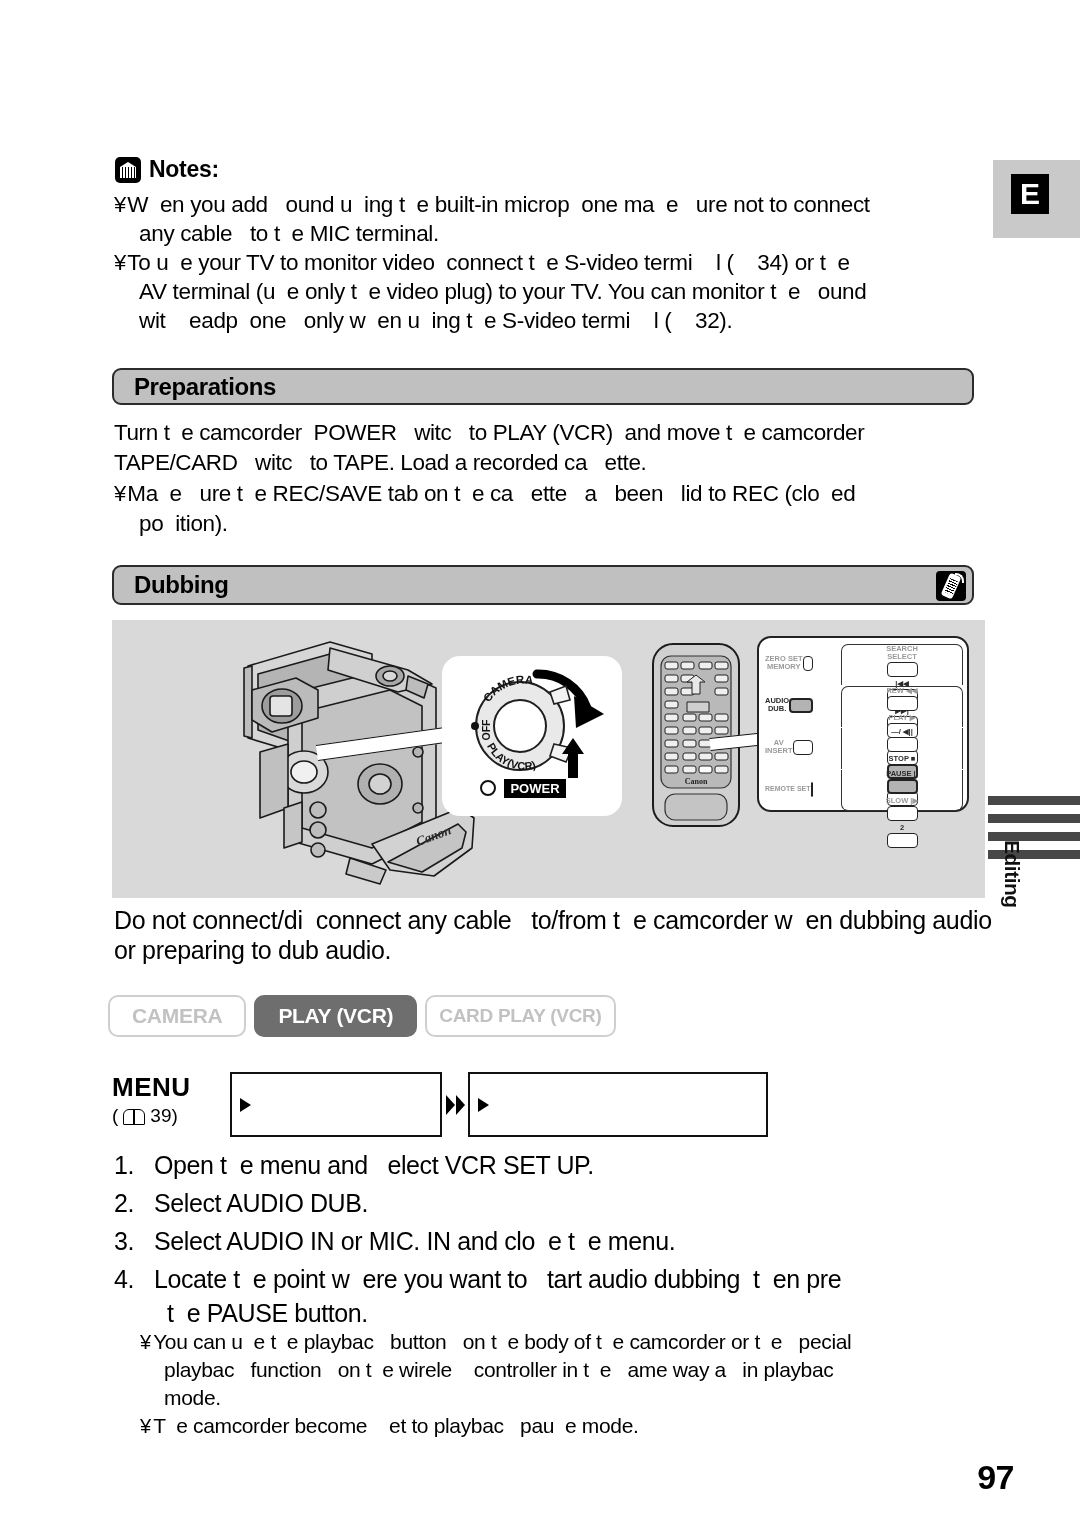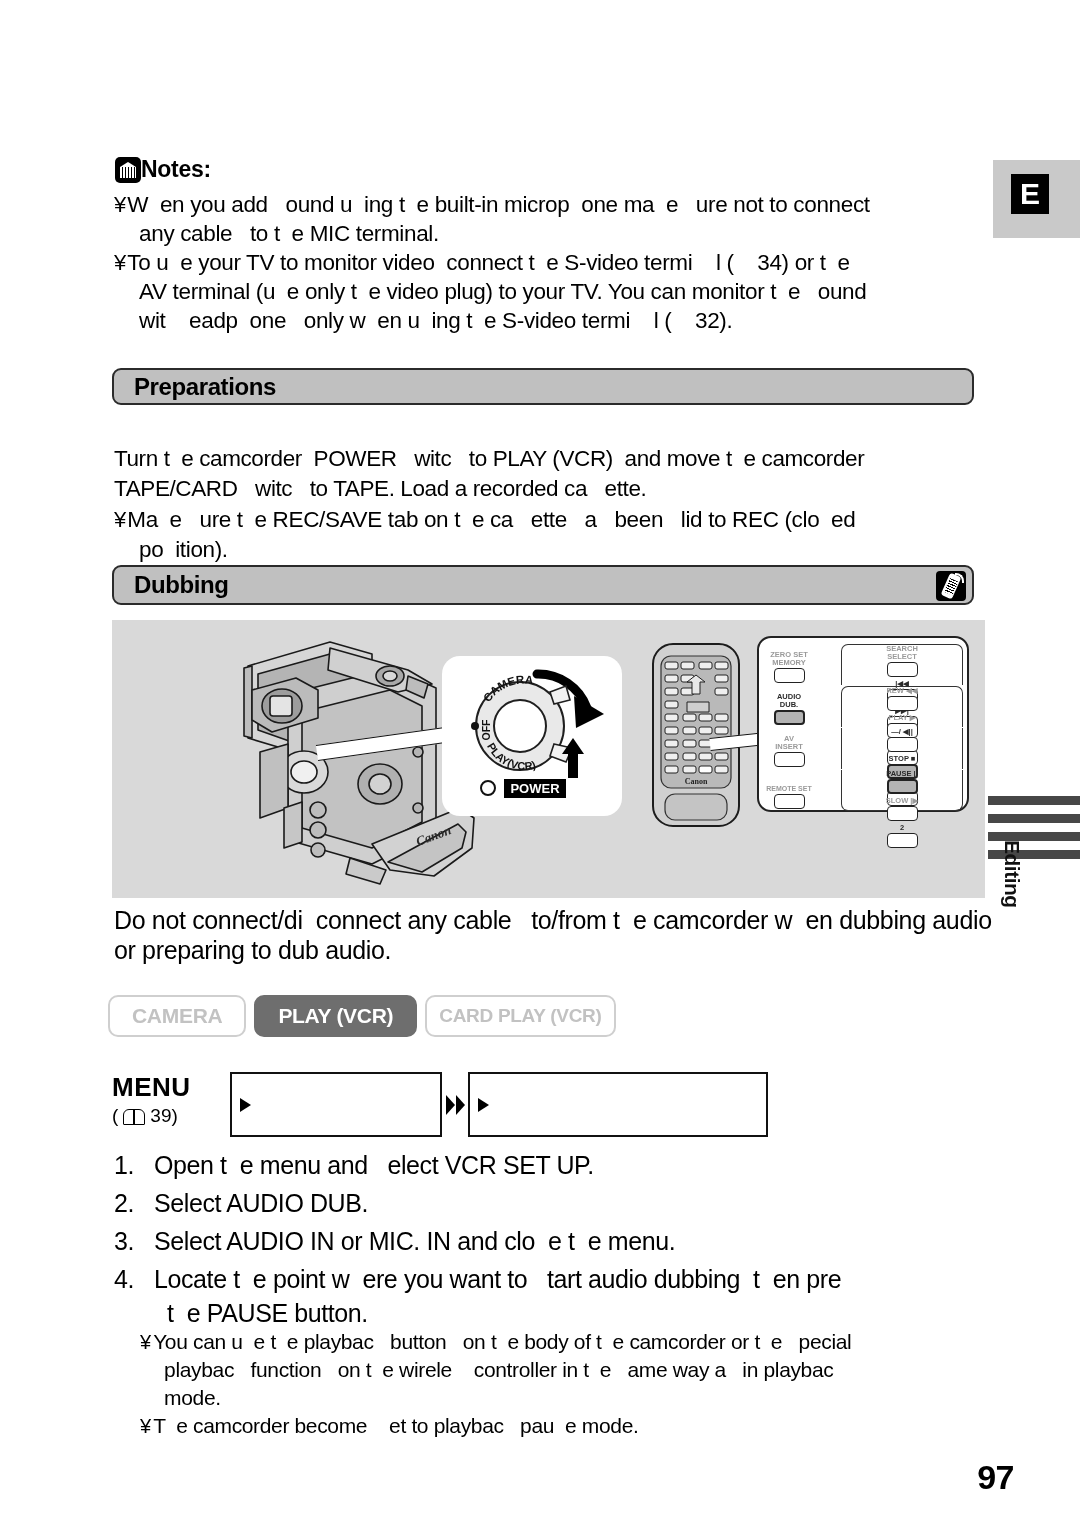--- a/index.html
+++ b/index.html
@@ -32,21 +32,21 @@
     font-weight: bold;
     font-size: 30px;
     line-height: 40px;
     text-align: center;
   }
 
   
   .notes-head {
     position: absolute;
     left: 115px; top: 156px;
-    display: flex; align-items: flex-end; 
+    display: flex; align-items: flex-end; gap: 8px;
   }
   .notes-icon {
     width: 26px; height: 26px;
     background: #000; border-radius: 5px;
     position: relative; flex: 0 0 auto;
   }
   .notes-icon::before {
     content: "";
     position: absolute; left: 5px; top: 5px;
     width: 16px; height: 5px;
@@ -209,21 +209,21 @@
     margin-bottom: 1px;
   }
   .btn-label.dim { color: #9a9a9a; }
   .btn-key {
     width: 31px; height: 15px;
     border: 1.6px solid #222; border-radius: 4px;
     background: #fff;
   }
   .btn-key.hl { background: #b3b3b3; border-width: 2px; }
   .leftcol {
-    display: flex; flex-direction: column;
+    display: flex; flex-direction: row;
     align-items: center; justify-content: flex-end;
     height: 42px; padding-bottom: 3px;
   }
 
   
   .warn { position: absolute; left: 114px; top: 905px; width: 905px; }
 
   
   .stripes { position: absolute; left: 988px; top: 796px; width: 92px; }
   .stripe { height: 9px; background: #474747; margin-bottom: 9px; }
@@ -328,21 +328,21 @@
   AV terminal (u  e only t  e video plug) to your TV. You can monitor t  e   ound
   wit    eadp  one   only w  en u  ing t  e S-video termi    l (    32).</span>
     </div>
   </div>
 
   <div class="sect-bar" id="bar-preparations">
     <span class="sect-title">Preparations</span>
   </div>
 
   <div class="prep-text">
-    <div class="prep-line body-txt" style="font-size:22.5px;line-height:30px;margin-top:26px;">Turn t  e camcorder  POWER   witc   to PLAY (VCR)  and move t  e camcorder
+    <div class="prep-line body-txt" style="font-size:22.5px;line-height:30px;">Turn t  e camcorder  POWER   witc   to PLAY (VCR)  and move t  e camcorder
 TAPE/CARD   witc   to TAPE. Load a recorded ca   ette.</div>
     <div class="prep-note">
       <span class="bullet">¥</span>
       <span class="body-txt" style="flex:1 1 auto;line-height:30px;">Ma  e   ure t  e REC/SAVE tab on t  e ca   ette   a   been   lid to REC (clo  ed
   po  ition).</span>
     </div>
   </div>
 
   <div class="sect-bar" id="bar-dubbing">
     <span class="sect-title">Dubbing</span>

